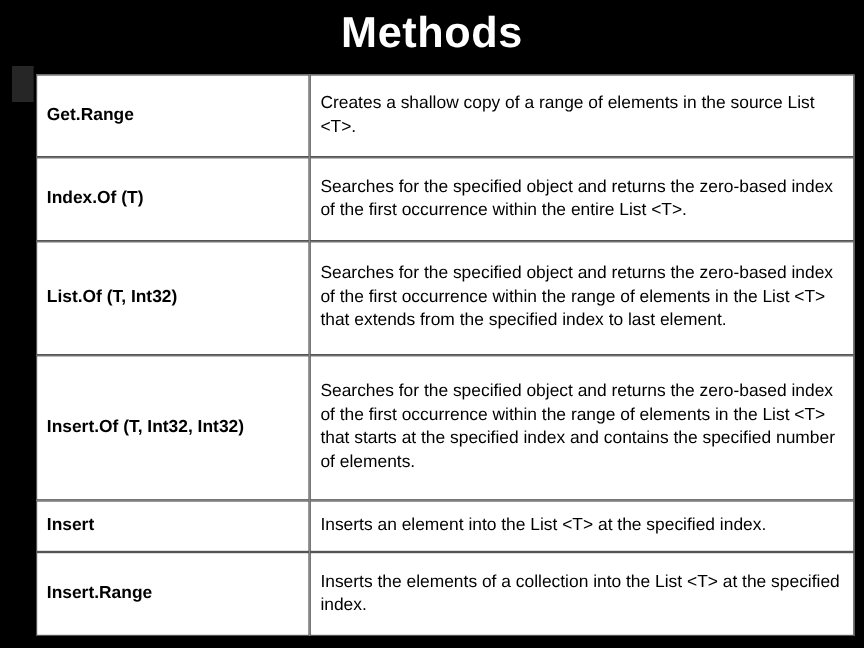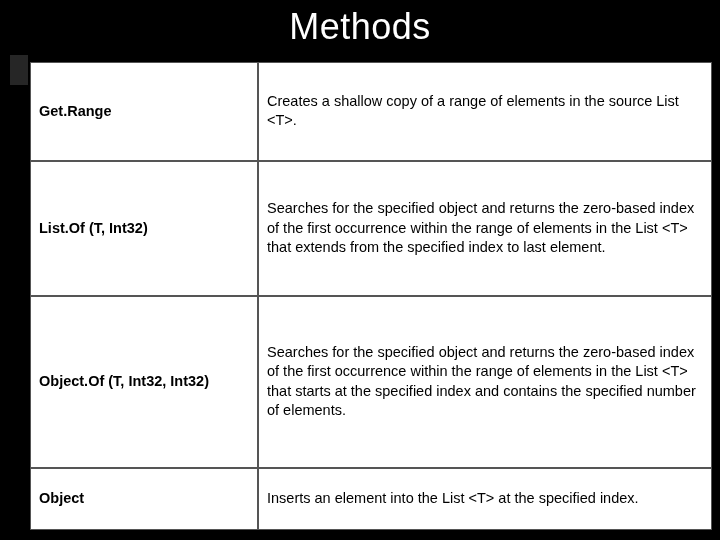--- a/index.html
+++ b/index.html
@@ -25,21 +25,21 @@
     background: #262626;
   }
   .title {
     position: absolute;
     top: 6px;
     left: 0;
     right: 0;
     text-align: center;
     color: #fff;
     font-size: 36px;
-    font-weight: 400;
+    font-weight: 700;
     letter-spacing: 0.5px;
   }
   .content {
     position: absolute;
     left: 30px;
     right: 8px;
     top: 62px;
     bottom: 10px;
     border-radius: 22px;
   }
@@ -75,27 +75,35 @@
       <colgroup>
           <col class="name">
           <col>
         </colgroup>
       <tbody>
         <tr>
           <td class="name">Get.Range</td>
           <td>Creates a shallow copy of a range of elements in the source List &lt;T&gt;.</td>
         </tr>
         <tr>
+          <td class="name">Index.Of (T)</td>
+          <td>Searches for the specified object and returns the zero-based index of the first occurrence within the entire List &lt;T&gt;.</td>
+        </tr>
+        <tr>
           <td class="name">List.Of (T, Int32)</td>
           <td>Searches for the specified object and returns the zero-based index of the first occurrence within the range of elements in the List &lt;T&gt; that extends from the specified index to last element.</td>
         </tr>
         <tr>
-          <td class="name">Object.Of (T, Int32, Int32)</td>
+          <td class="name">Insert.Of (T, Int32, Int32)</td>
           <td>Searches for the specified object and returns the zero-based index of the first occurrence within the range of elements in the List &lt;T&gt; that starts at the specified index and contains the specified number of elements.</td>
         </tr>
         <tr>
-          <td class="name">Object</td>
+          <td class="name">Insert</td>
           <td>Inserts an element into the List &lt;T&gt; at the specified index.</td>
+        </tr>
+        <tr>
+          <td class="name">Insert.Range</td>
+          <td>Inserts the elements of a collection into the List &lt;T&gt; at the specified index.</td>
         </tr>
       </tbody>
     </table>
   </div>
 </div>
 
 </body></html>

